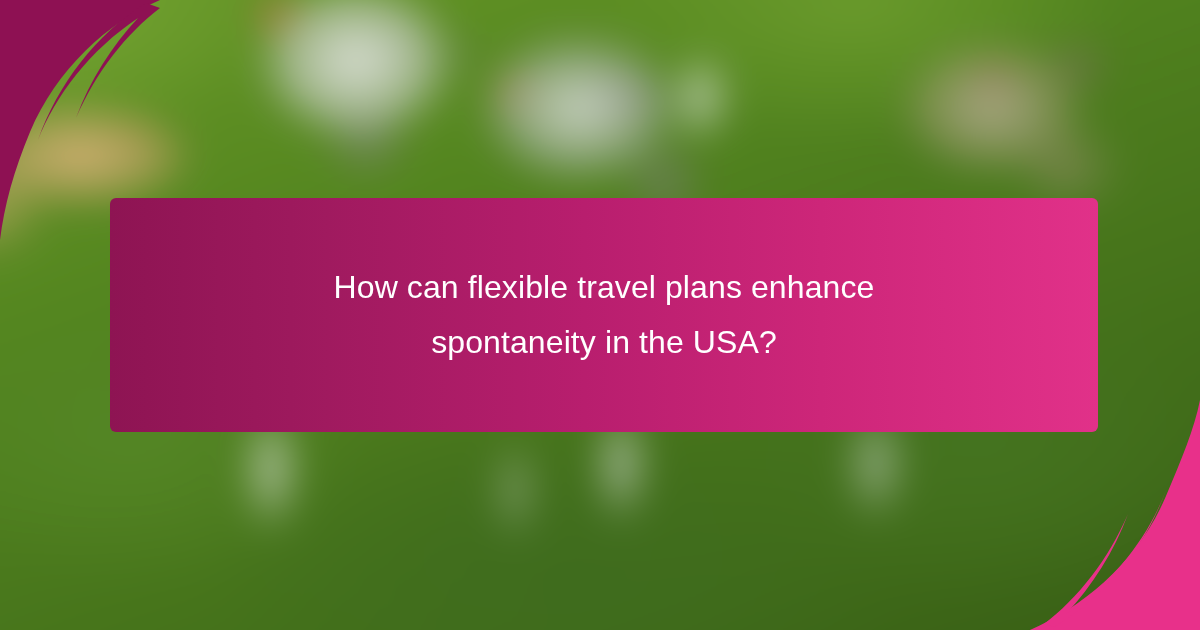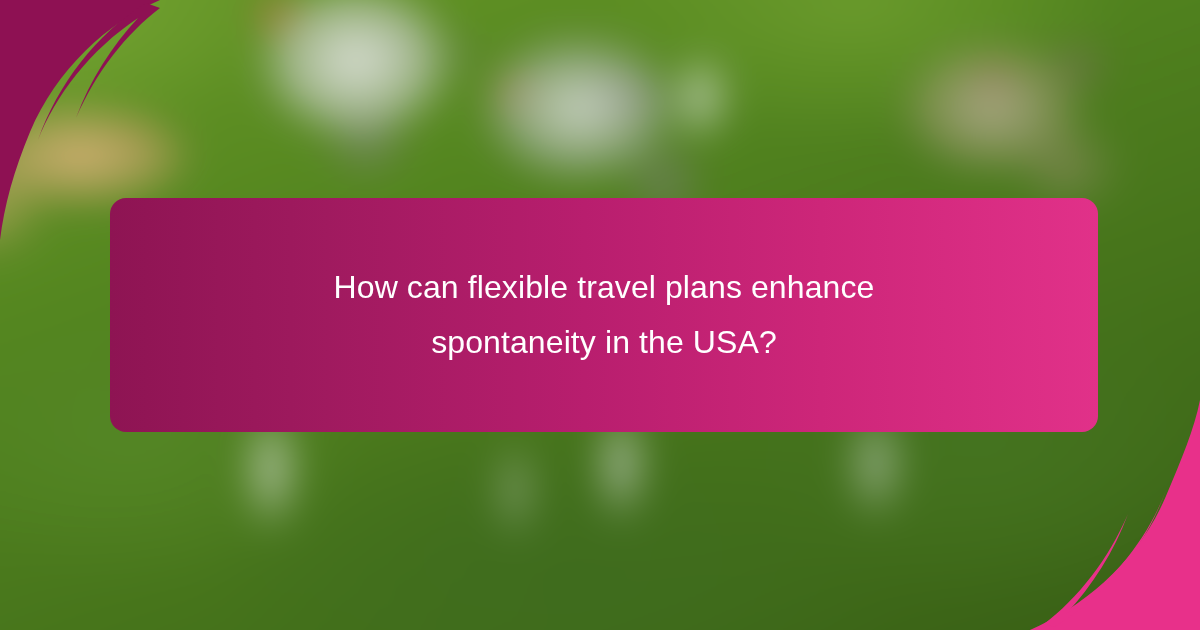--- a/index.html
+++ b/index.html
@@ -82,21 +82,21 @@
     height: 230px;
   }
 
   
   .question-card {
     position: absolute;
     left: 110px;
     top: 198px;
     width: 988px;
     height: 234px;
-    border-radius: 16px;
+    border-radius: 6px;
     display: flex;
     align-items: center;
     justify-content: center;
     box-sizing: border-box;
     padding: 10px 120px;
   }
 
   .question-text {
     margin: 0;
     color: #ffffff;

